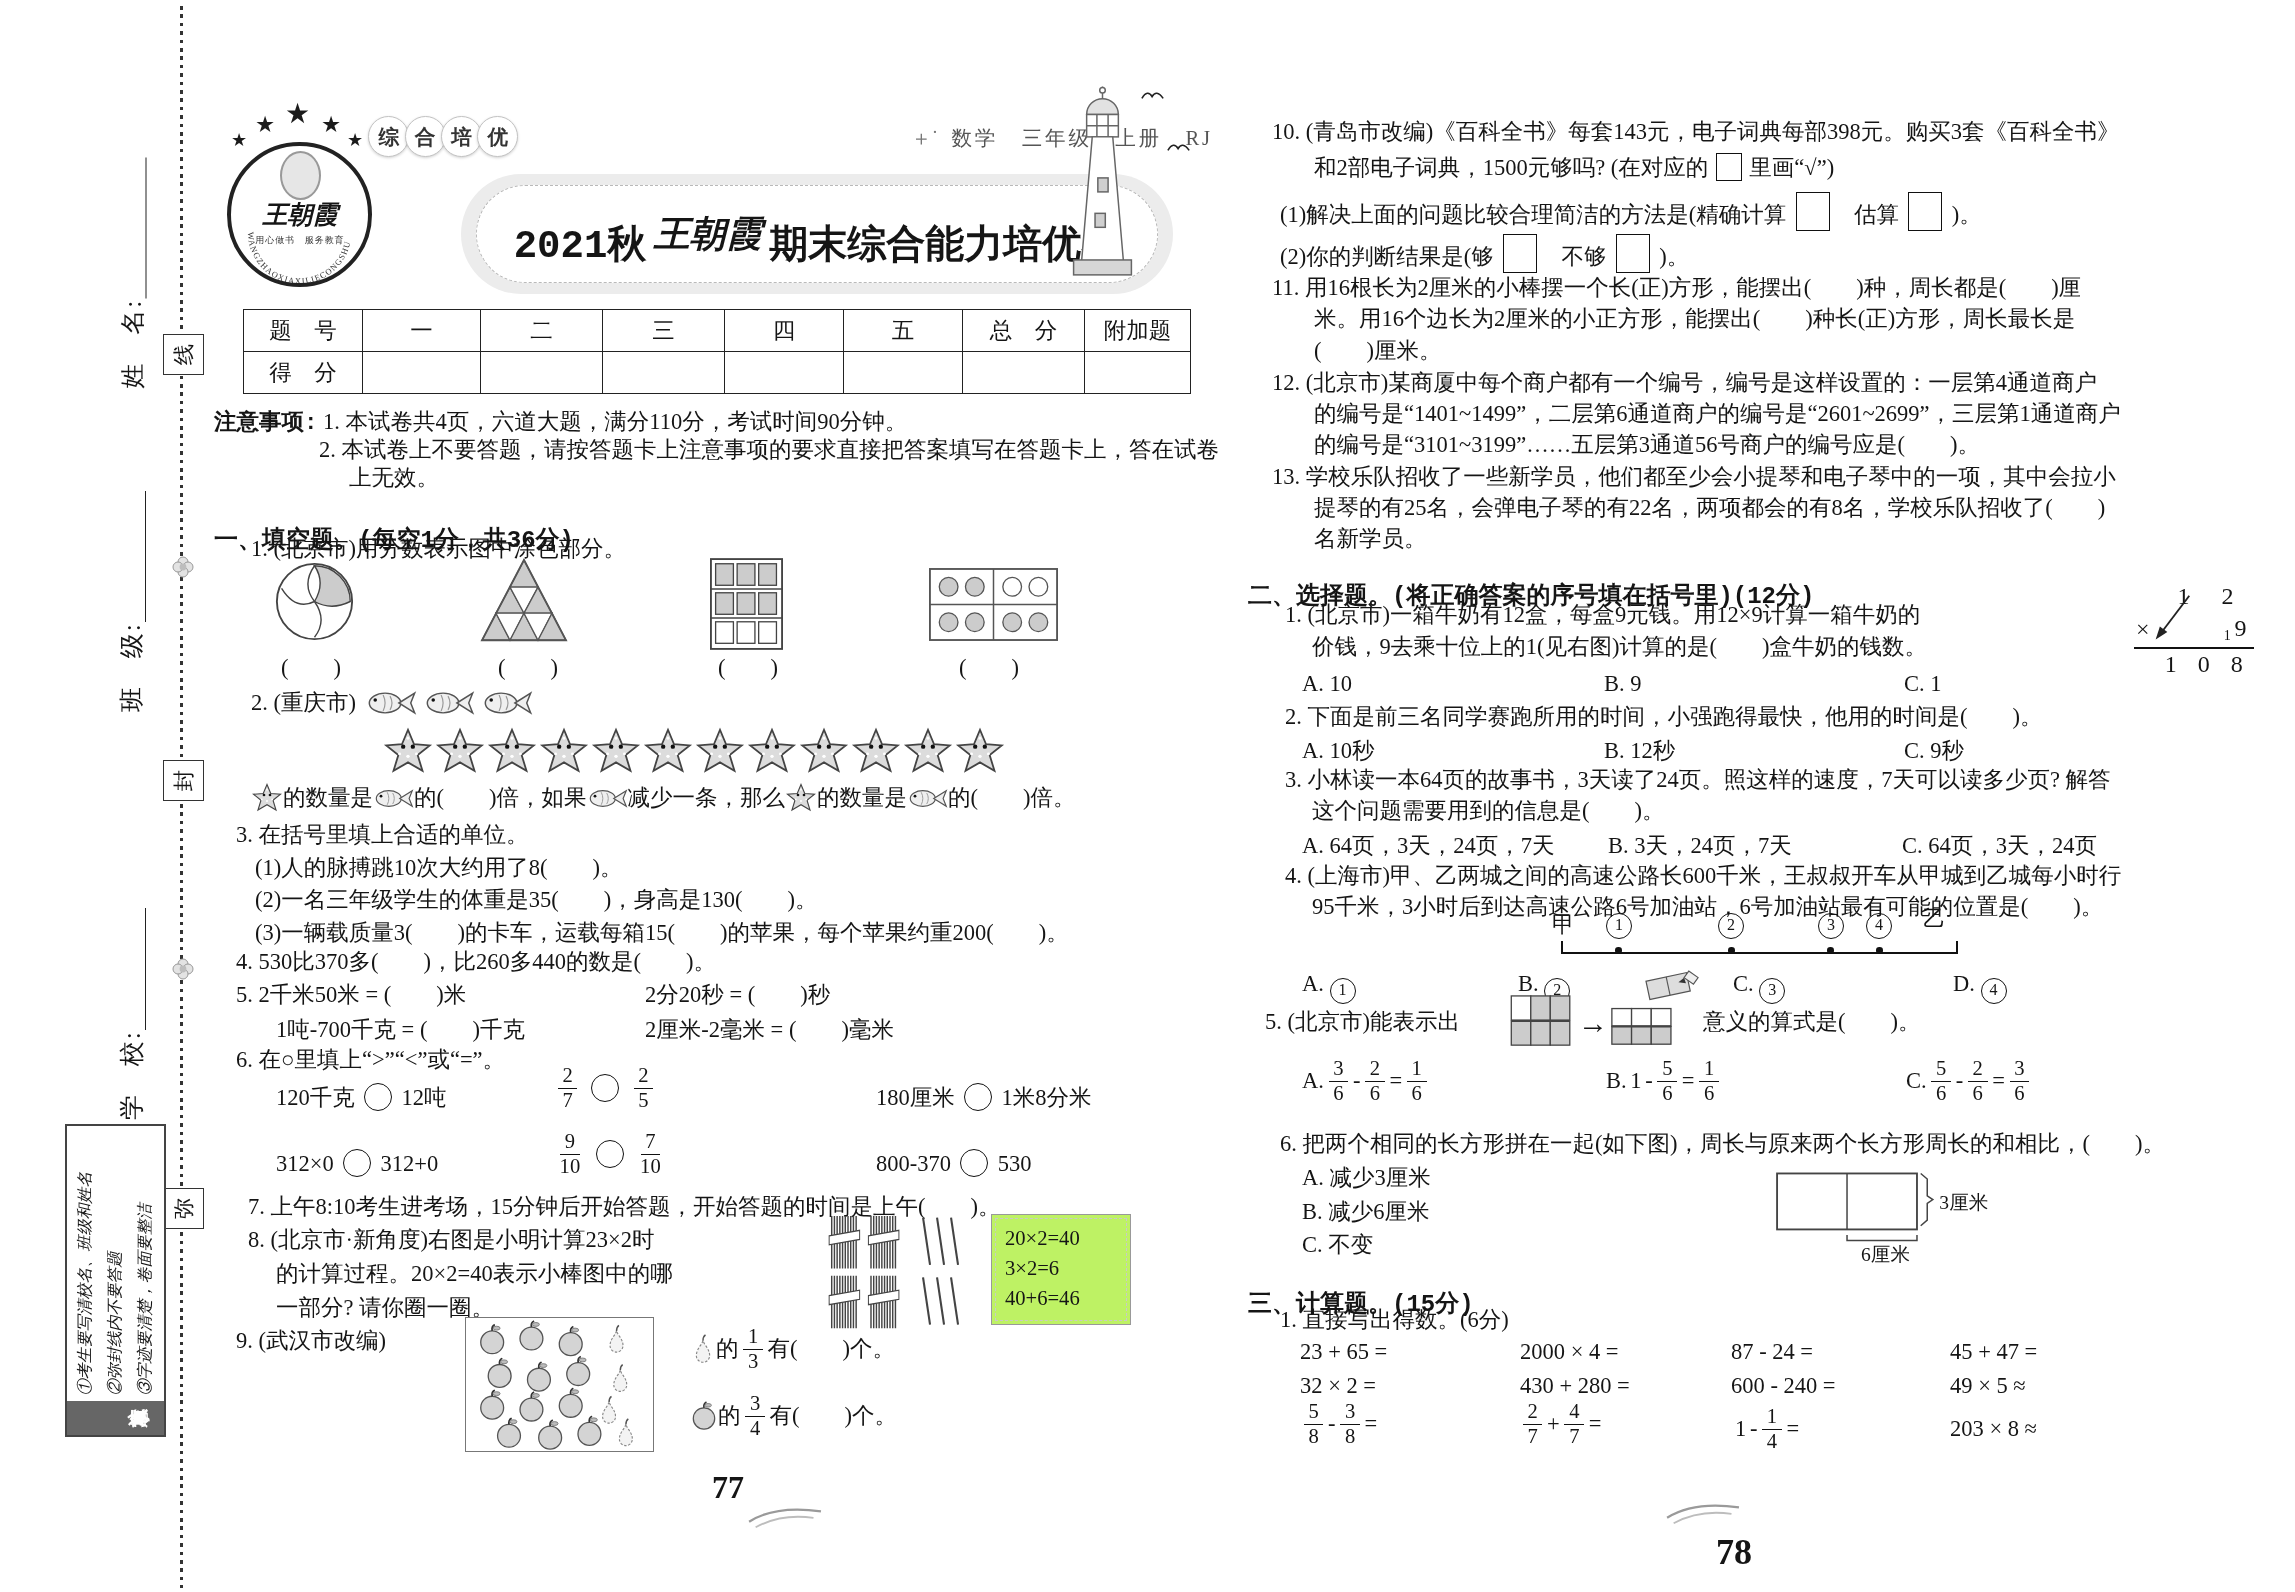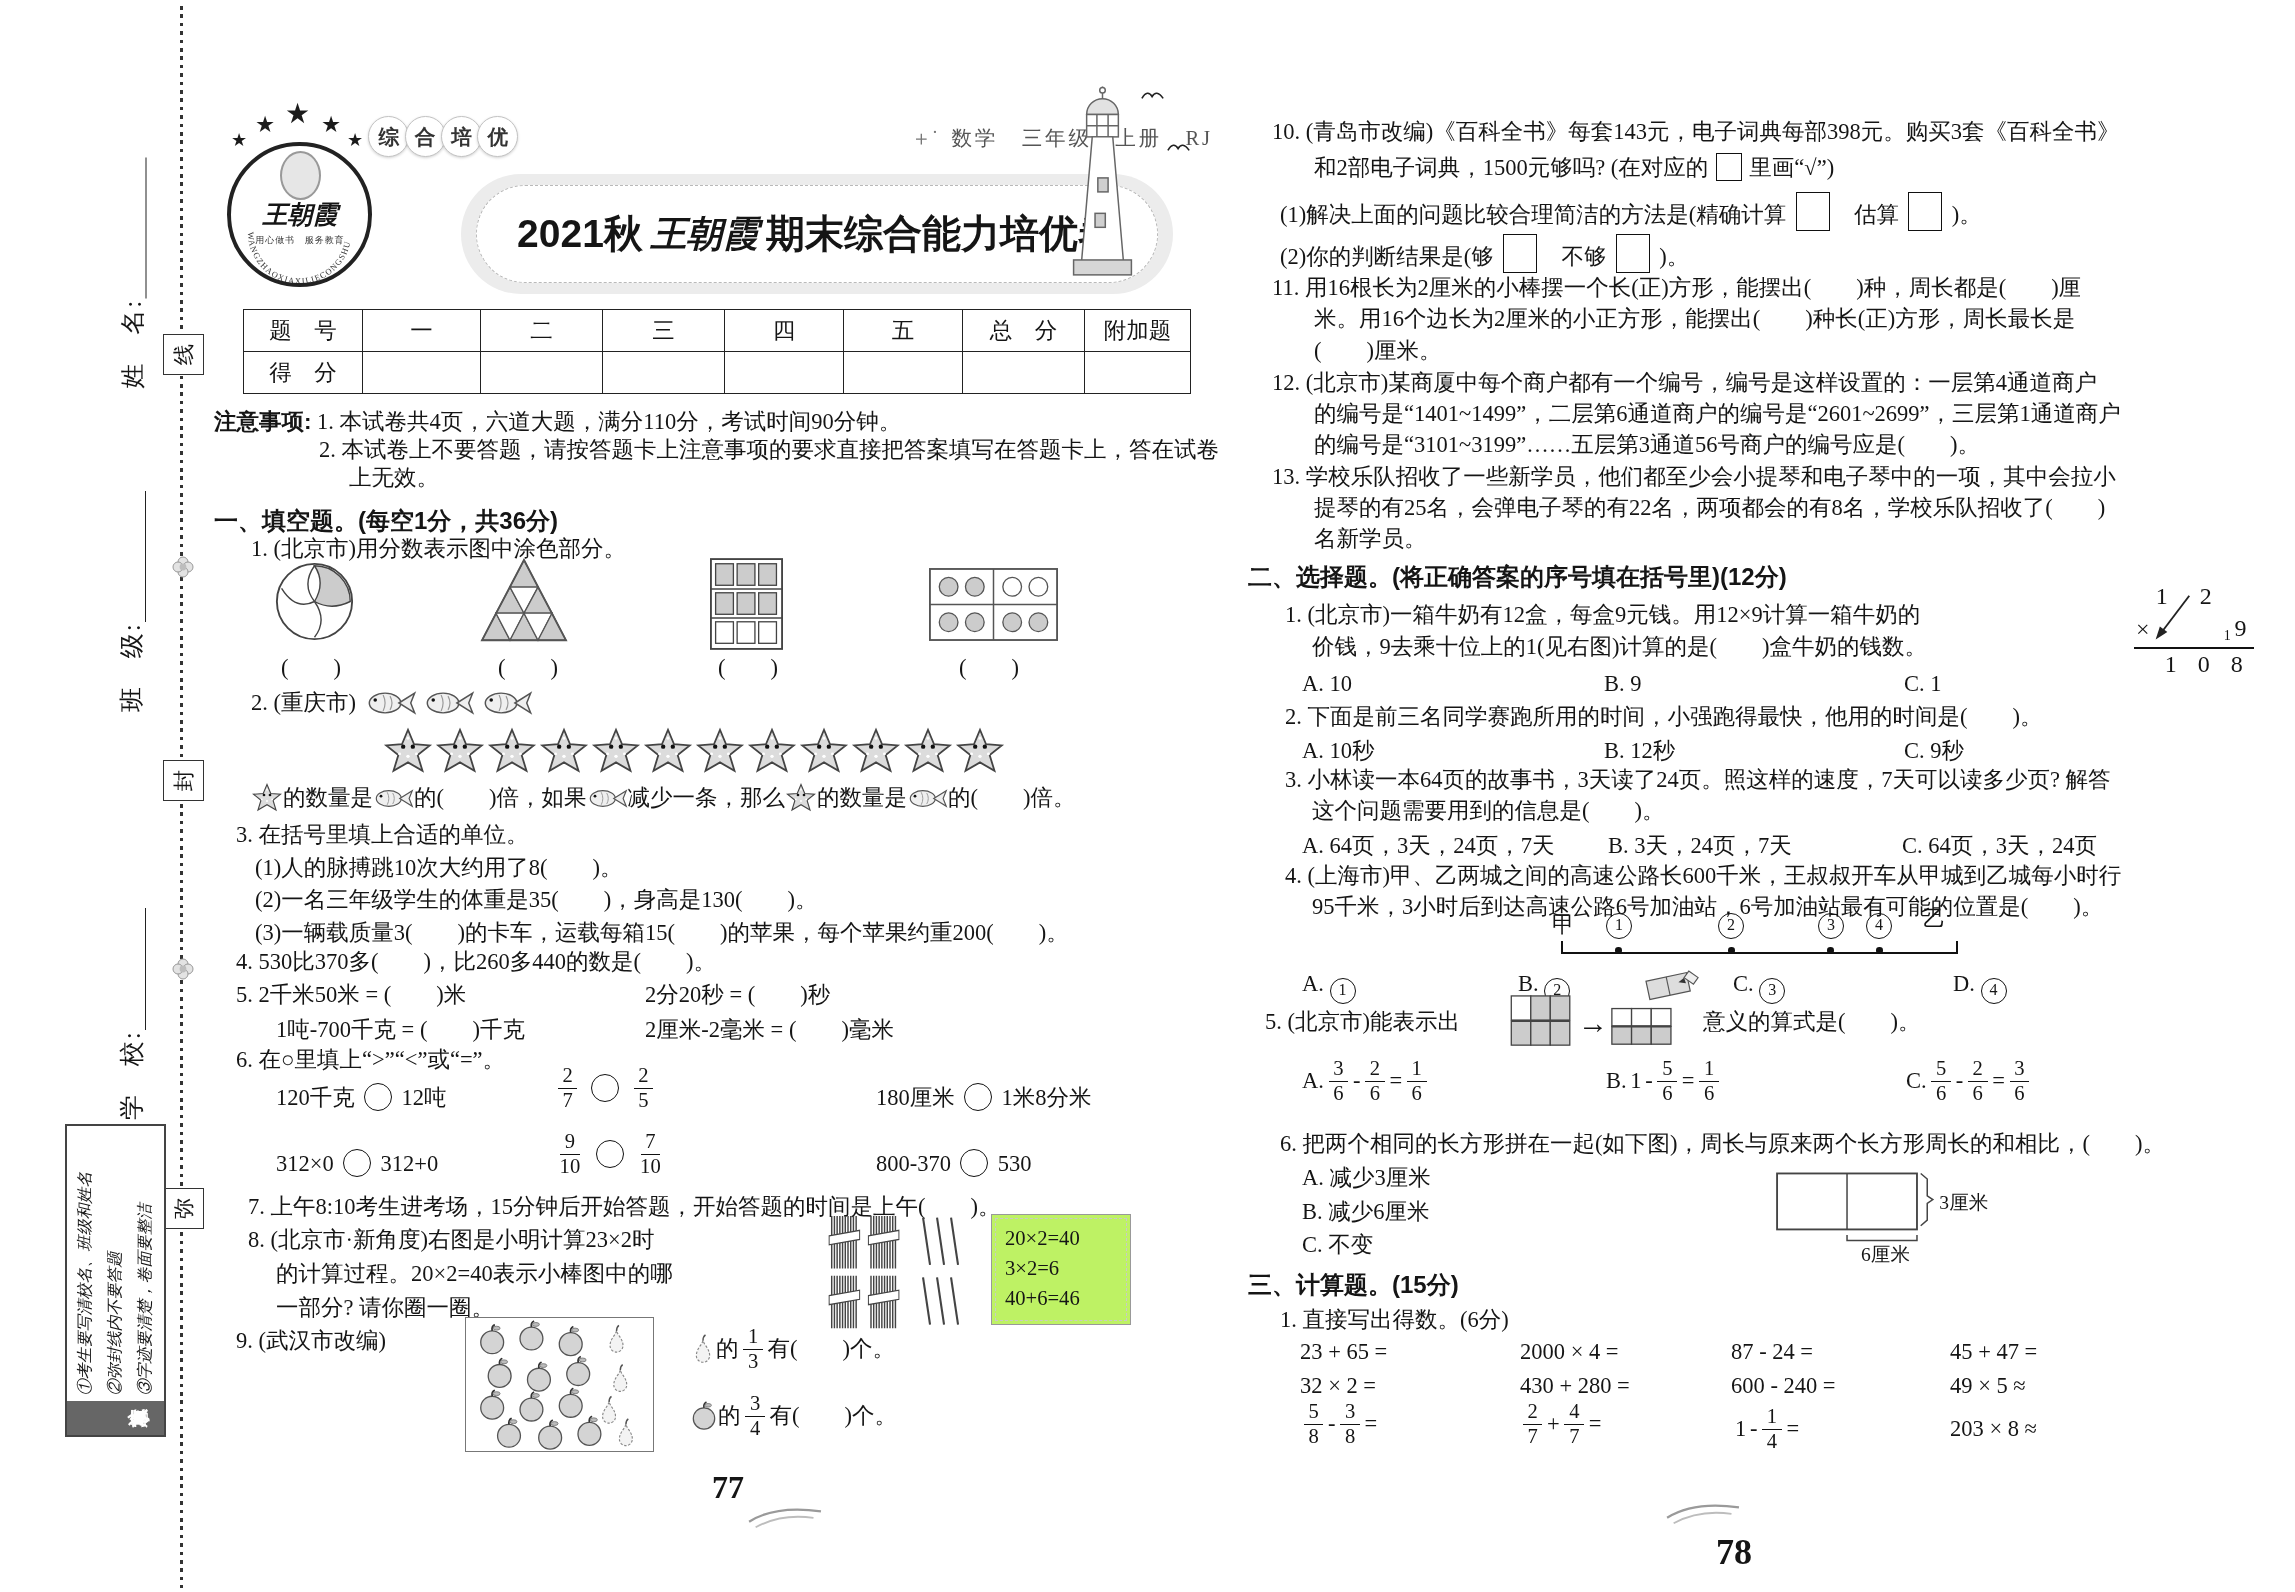--- a/index.html
+++ b/index.html
@@ -1,19 +1,19 @@
 <!DOCTYPE html>
 <html style="font-size:15px"><head>
 <meta charset="utf-8">
 <style>
   html,body{margin:0;padding:0;background:#fff;}
   .stage{position:relative;width:2295px;height:1593px;background:#ffffff;overflow:hidden;
          font-family:"Liberation Serif","DejaVu Serif",serif;color:#151515;}
   .ln{position:absolute;font-size:22.5px;line-height:1.25;white-space:nowrap;}
-  .hd{font-family:Liberation Sans, sans-serif;font-weight:700;font-size:24px;}
+  .hd{font-family:Liberation Mono, monospace;font-weight:700;font-size:24px;margin-top:20px;}
   .flex{display:flex;align-items:center;}
   .fr{display:inline-flex;flex-direction:column;align-items:center;font-size:20.6px;line-height:1.15;margin:0 4.7px;vertical-align:middle;}
   .fr .n{border-bottom:1.9px solid #111;padding:0 4.7px;}
   .fr .d{padding:0 1.9px;}
   .cir{display:inline-block;width:26px;height:26px;border:1.9px solid #111;border-radius:50%;margin:0 9.4px;vertical-align:-5.6px;}
   .sq{display:inline-block;width:32px;height:37px;border:1.9px solid #111;margin:0 9.4px;vertical-align:-9.4px;background:#fff;}
   .sq-s{display:inline-block;width:24px;height:26px;border:1.9px solid #111;margin:0 7.5px;vertical-align:-5.6px;background:#fff;}
   .circn{display:inline-block;width:24px;height:24px;border:1.9px solid #111;border-radius:50%;text-align:center;line-height:22.5px;font-size:16px;vertical-align:-3.7px;}
   .vlabel{position:absolute;transform:rotate(-90deg);white-space:nowrap;font-size:25px;letter-spacing:1.9px;height:32px;}
   .blankline{display:inline-block;height:20.6px;border-bottom:1.9px solid #222;vertical-align:-5.6px;}
@@ -515,21 +515,21 @@
 <div class="ln" style="left:1314px;top:431px">的编号是“3101~3199”……五层第3通道56号商户的编号应是(　　)。</div>
 <div class="ln" style="left:1272px;top:463px">13. 学校乐队招收了一些新学员，他们都至少会小提琴和电子琴中的一项，其中会拉小</div>
 <div class="ln" style="left:1314px;top:494px">提琴的有25名，会弹电子琴的有22名，两项都会的有8名，学校乐队招收了(　　)</div>
 <div class="ln" style="left:1314px;top:525px">名新学员。</div>
 
 <div class="ln hd" style="left:1248px;top:562px">二、选择题。(将正确答案的序号填在括号里)(12分)</div>
 <div class="ln" style="left:1285px;top:601px">1. (北京市)一箱牛奶有12盒，每盒9元钱。用12×9计算一箱牛奶的</div>
 <div class="ln" style="left:1312px;top:633px">价钱，9去乘十位上的1(见右图)计算的是(　　)盒牛奶的钱数。</div>
 
 <div class="ln" style="left:2134px;top:581px;width:120px;font-size:24px">
-  <div style="text-align:center;letter-spacing:13px;padding-right:7.5px">1 2</div>
+  <div style="text-align:right;letter-spacing:13px;padding-right:7.5px">1 2</div>
   <div style="display:flex;justify-content:space-between;align-items:flex-end;border-bottom:2.8px solid #111;padding:1.9px 7.5px 2.8px 1.9px">
     <span>×</span>
     <span><span style="font-size:14px;vertical-align:-3.7px">1</span><span style="margin-left:3.7px">9</span></span>
   </div>
   <div style="text-align:right;letter-spacing:7.5px;padding-right:3.7px">1 0 8</div>
 </div>
 <svg style="position:absolute;left:2146px;top:592px;pointer-events:none" width="66" height="56" viewBox="0 0 70 60">
   <line x1="46" y1="4" x2="18" y2="41" stroke="#222" stroke-width="2"></line>
   <polygon points="10,51 22.5,42.9 14.5,36.9" fill="#222"></polygon>
 </svg>

